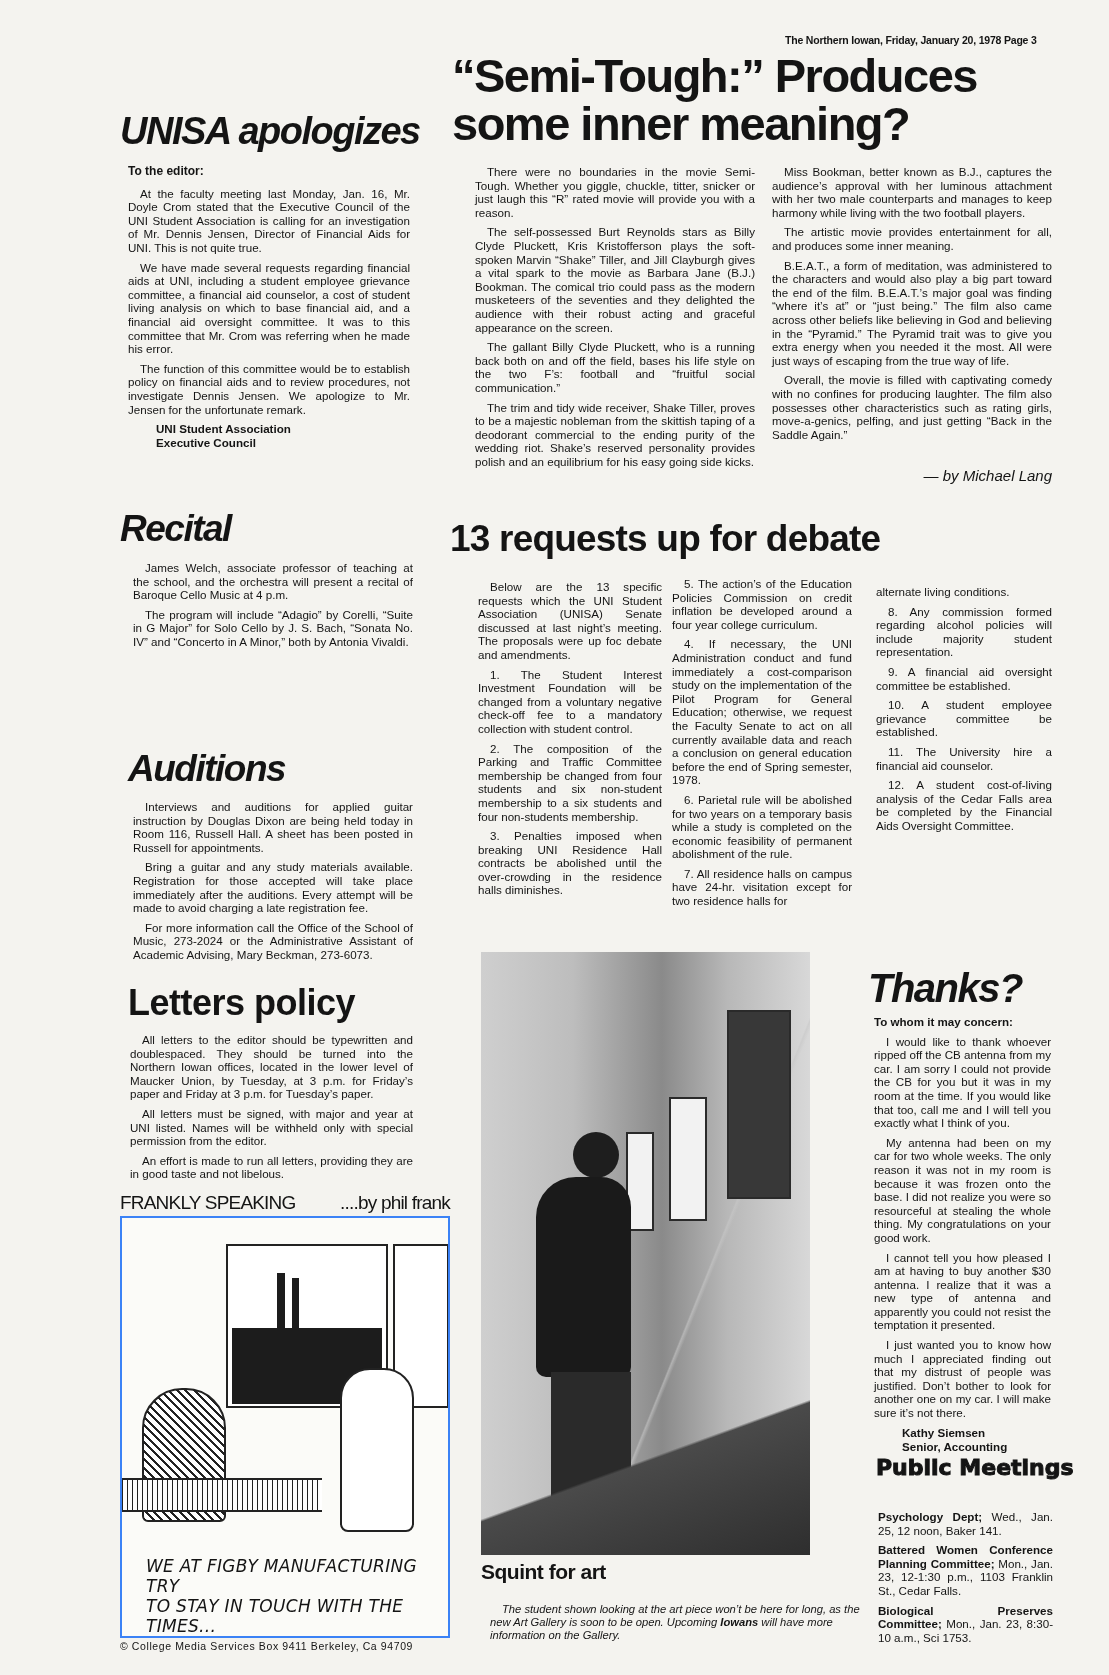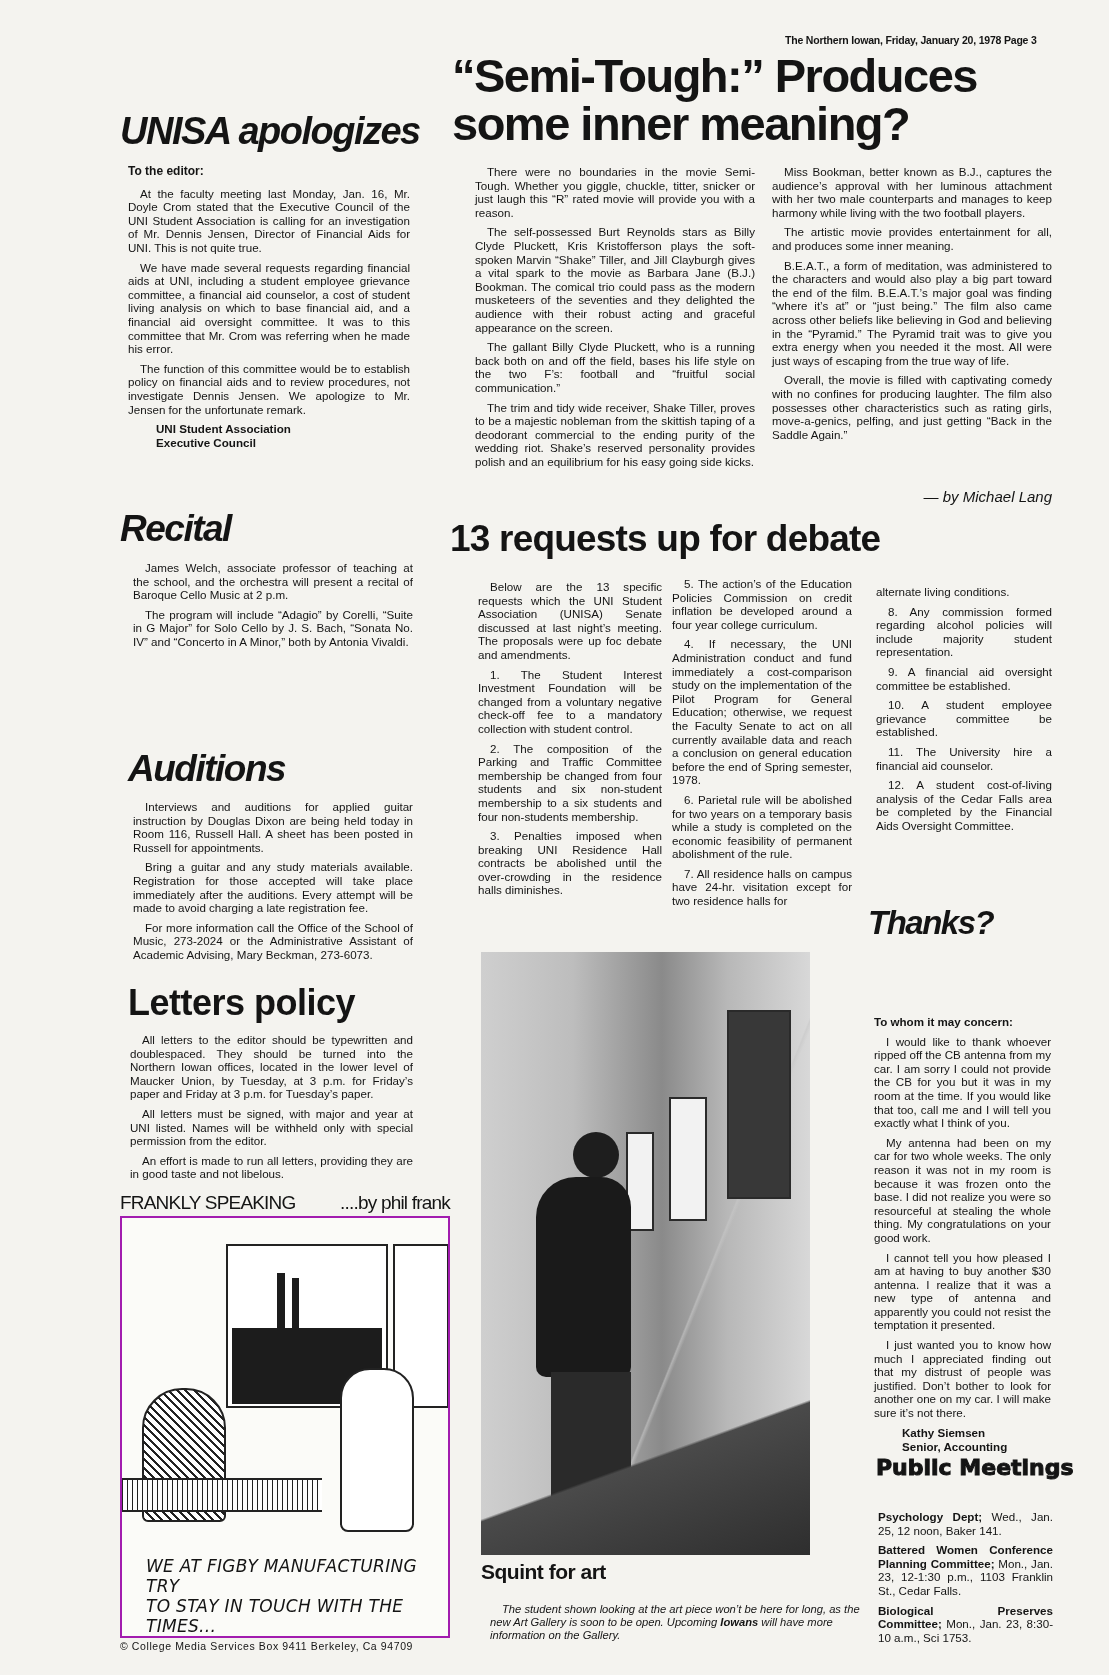--- a/index.html
+++ b/index.html
@@ -20,21 +20,21 @@
   .byline { font-style:italic; font-size:15px; text-align:right; }
   .caption { font-style:italic; font-size:11.2px; line-height:13px; }
   .meeting { font-size:11.6px; line-height:13.6px; margin:0 0 6px 0; text-align:justify; }
   .meeting b { font-weight:bold;margin-top:31px; }
   .photo {
     background:
       linear-gradient(112deg, transparent 62%, rgba(200,200,200,0.6) 62.3%, transparent 63%),
       linear-gradient(90deg, #cfcfcf 0%, #bdbdbd 28%, #8a8a8a 55%, #b8b8b8 75%, #d8d8d8 100%);
     overflow:hidden;
   }
-  .comic-box { border:2px solid #a21caf; background:#fbfbf8; overflow:hidden; }
+  .comic-box { border:2px solid #3b82f6; background:#fbfbf8; overflow:hidden; }
   .comic-text { font-family:"DejaVu Sans", sans-serif; font-size:17px; line-height:20px; font-style:italic; letter-spacing:0.3px; }
   .gallery-frame { position:absolute; border:2px solid #2a2a2a; background:#f2f2f2; }
 </style>
 </head>
 <body>
 
 <div class="abs folio" style="left:785px; top:34px;">The Northern Iowan, Friday, January 20, 1978 Page 3</div>
 
 <section class="abs" style="left:120px; top:112px; width:330px;">
   <h2 class="hl hl-italic" style="font-size:38px;">UNISA apologizes</h2>
@@ -55,25 +55,25 @@
   <p>The self-possessed Burt Reynolds stars as Billy Clyde Pluckett, Kris Kristofferson plays the soft-spoken Marvin “Shake” Tiller, and Jill Clayburgh gives a vital spark to the movie as Barbara Jane (B.J.) Bookman. The comical trio could pass as the modern musketeers of the seventies and they delighted the audience with their robust acting and graceful appearance on the screen.</p>
   <p>The gallant Billy Clyde Pluckett, who is a running back both on and off the field, bases his life style on the two F’s: football and “fruitful social communication.”</p>
   <p>The trim and tidy wide receiver, Shake Tiller, proves to be a majestic nobleman from the skittish taping of a deodorant commercial to the ending purity of the wedding riot. Shake’s reserved personality provides polish and an equilibrium for his easy going side kicks.</p>
 </section>
 <section class="abs body" style="left:772px; top:165px; width:280px;">
   <p>Miss Bookman, better known as B.J., captures the audience’s approval with her luminous attachment with her two male counterparts and manages to keep harmony while living with the two football players.</p>
   <p>The artistic movie provides entertainment for all, and produces some inner meaning.</p>
   <p>B.E.A.T., a form of meditation, was administered to the characters and would also play a big part toward the end of the film. B.E.A.T.’s major goal was finding “where it’s at” or “just being.” The film also came across other beliefs like believing in God and believing in the “Pyramid.” The Pyramid trait was to give you extra energy when you needed it the most. All were just ways of escaping from the true way of life.</p>
   <p>Overall, the movie is filled with captivating comedy with no confines for producing laughter. The film also possesses other characteristics such as rating girls, move-a-genics, pelfing, and just getting “Back in the Saddle Again.”</p>
 </section>
-<div class="abs byline" style="left:772px; top:488px; width:280px;">— by Michael Lang</div>
+<div class="abs byline" style="left:772px; top:467px; width:280px;">— by Michael Lang</div>
 
 <h2 class="abs hl hl-italic" style="left:120px; top:510px; font-size:37px;">Recital</h2>
 <section class="abs body" style="left:133px; top:561px; width:280px;">
-  <p>James Welch, associate professor of teaching at the school, and the orchestra will present a recital of Baroque Cello Music at 2 p.m.</p>
+  <p>James Welch, associate professor of teaching at the school, and the orchestra will present a recital of Baroque Cello Music at 4 p.m.</p>
   <p>The program will include “Adagio” by Corelli, “Suite in G Major” for Solo Cello by J. S. Bach, “Sonata No. IV” and “Concerto in A Minor,” both by Antonia Vivaldi.</p>
 </section>
 
 <h2 class="abs hl hl-italic" style="left:128px; top:750px; font-size:37px;">Auditions</h2>
 <section class="abs body" style="left:133px; top:800px; width:280px;">
   <p>Interviews and auditions for applied guitar instruction by Douglas Dixon are being held today in Room 116, Russell Hall. A sheet has been posted in Russell for appointments.</p>
   <p>Bring a guitar and any study materials available. Registration for those accepted will take place immediately after the auditions. Every attempt will be made to avoid charging a late registration fee.</p>
   <p>For more information call the Office of the School of Music, 273-2024 or the Administrative Assistant of Academic Advising, Mary Beckman, 273-6073.</p>
 </section>
 
@@ -139,21 +139,21 @@
   <div style="position:absolute; left:92px; top:180px; width:46px; height:46px; border-radius:50%; background:#1e1e1e;"></div>
   <div style="position:absolute; left:55px; top:225px; width:95px; height:200px; border-radius:40px 30px 10px 10px; background:#1a1a1a;"></div>
   <div style="position:absolute; left:70px; top:420px; width:80px; height:183px; background:#2a2a2a;"></div>
   <div style="position:absolute; left:0; top:440px; width:100%; height:163px; background:linear-gradient(160deg, transparent 45%, #4a4a4a 46%, #2e2e2e 100%);"></div>
 </div>
 <h3 class="abs hl" style="left:481px; top:1561px; font-size:21px; letter-spacing:-0.5px;">Squint for art</h3>
 <div class="abs caption" style="left:490px; top:1603px; width:370px;">
   <span style="display:inline-block; width:12px;"></span><span>The student shown looking at the art piece won’t be here for long, as the new Art Gallery is soon to be open. Upcoming </span><b style="font-style:italic;">Iowans</b><span> will have more information on the Gallery.</span>
 </div>
 
-<h2 class="abs hl hl-italic" style="left:868px; top:906px; font-size:33px;">Thanks?</h2>
+<h2 class="abs hl hl-italic" style="left:868px; top:968px; font-size:40px;">Thanks?</h2>
 <section class="abs body" style="left:874px; top:1015px; width:177px;">
   <div class="salute" style="font-size:11.6px; margin-bottom:6px;">To whom it may concern:</div>
   <p>I would like to thank whoever ripped off the CB antenna from my car. I am sorry I could not provide the CB for you but it was in my room at the time. If you would like that too, call me and I will tell you exactly what I think of you.</p>
   <p>My antenna had been on my car for two whole weeks. The only reason it was not in my room is because it was frozen onto the base. I did not realize you were so resourceful at stealing the whole thing. My congratulations on your good work.</p>
   <p>I cannot tell you how pleased I am at having to buy another $30 antenna. I realize that it was a new type of antenna and apparently you could not resist the temptation it presented.</p>
   <p>I just wanted you to know how much I appreciated finding out that my distrust of people was justified. Don’t bother to look for another one on my car. I will make sure it’s not there.</p>
   <div class="sig">Kathy Siemsen</div>
   <div class="sig">Senior, Accounting</div>
 </section>
 

